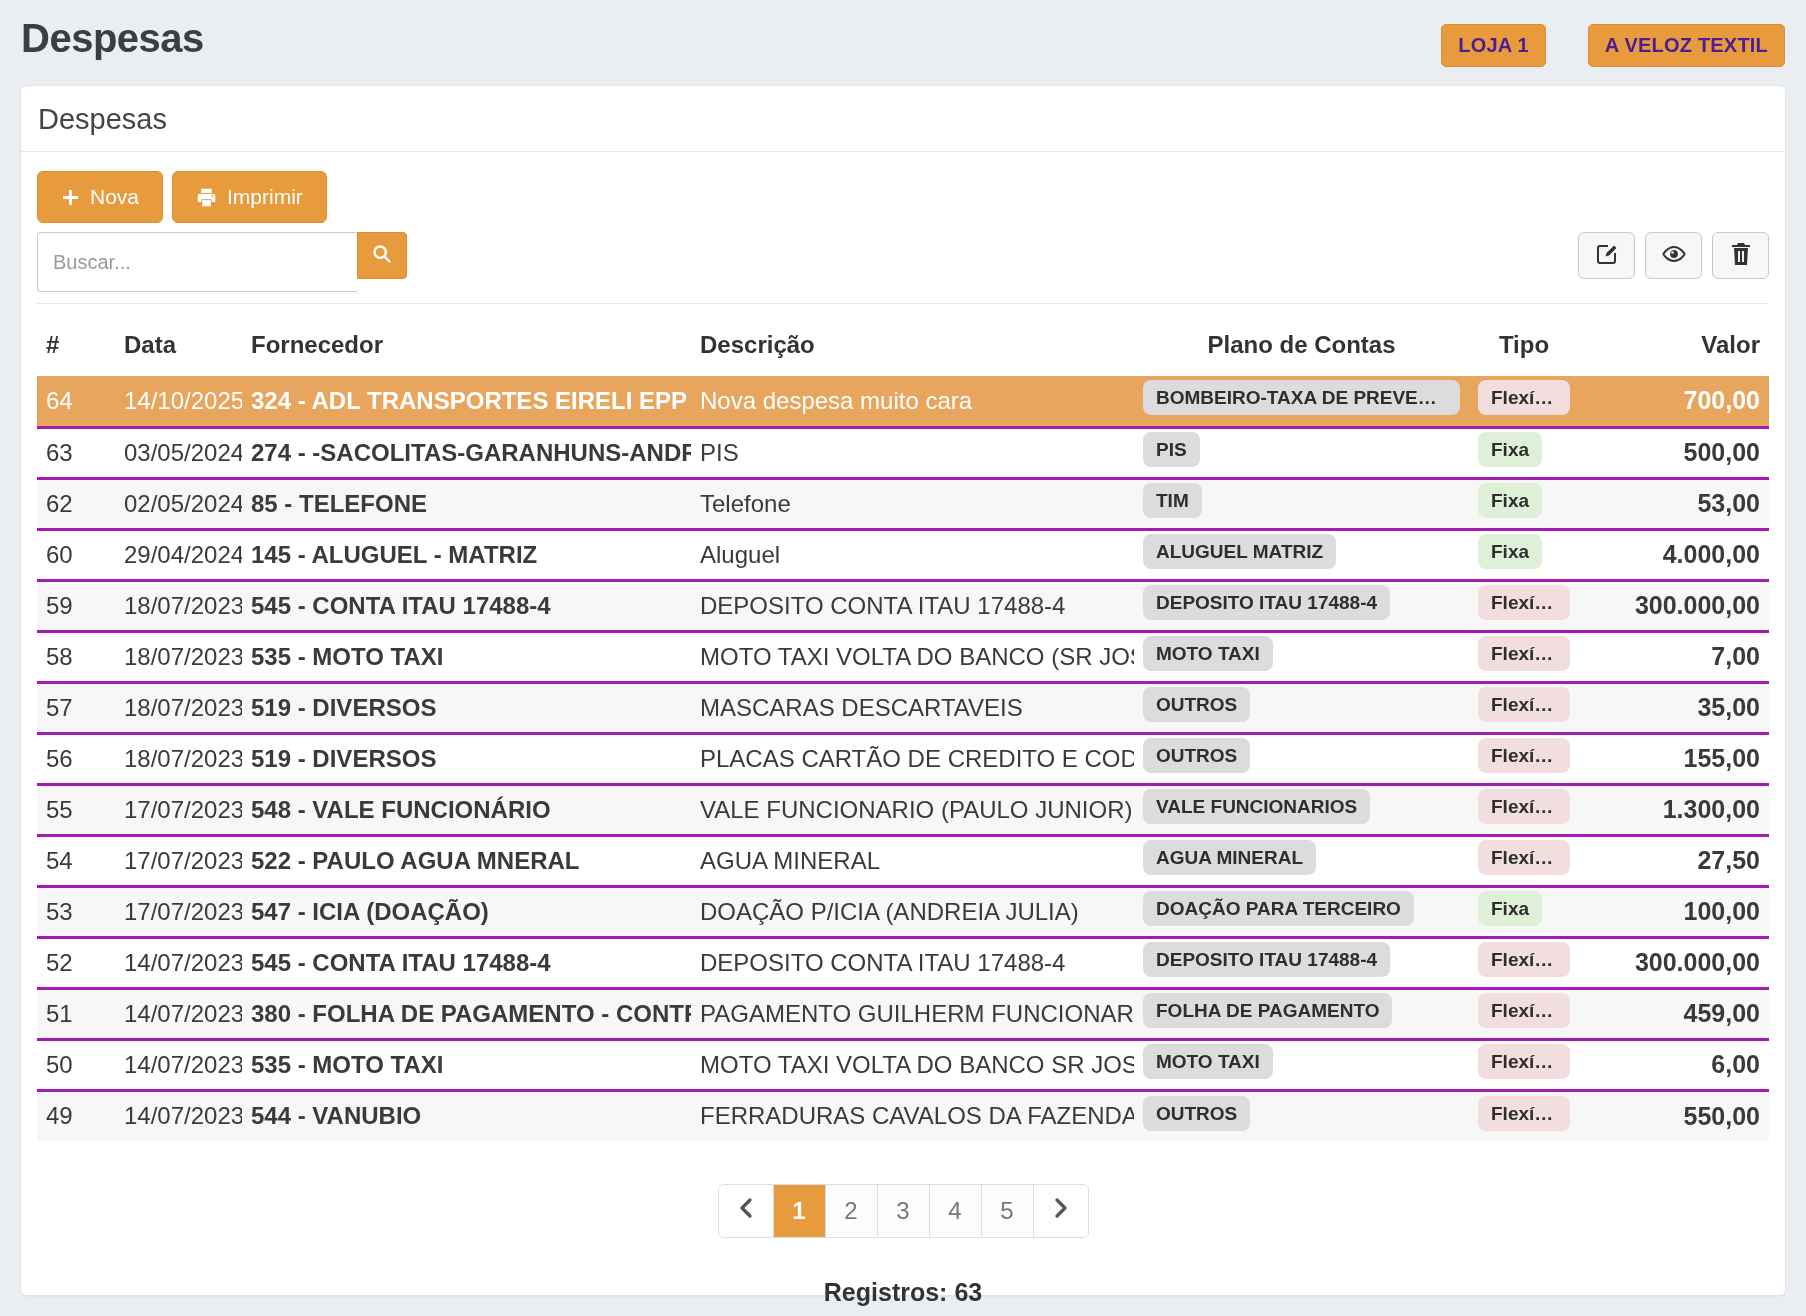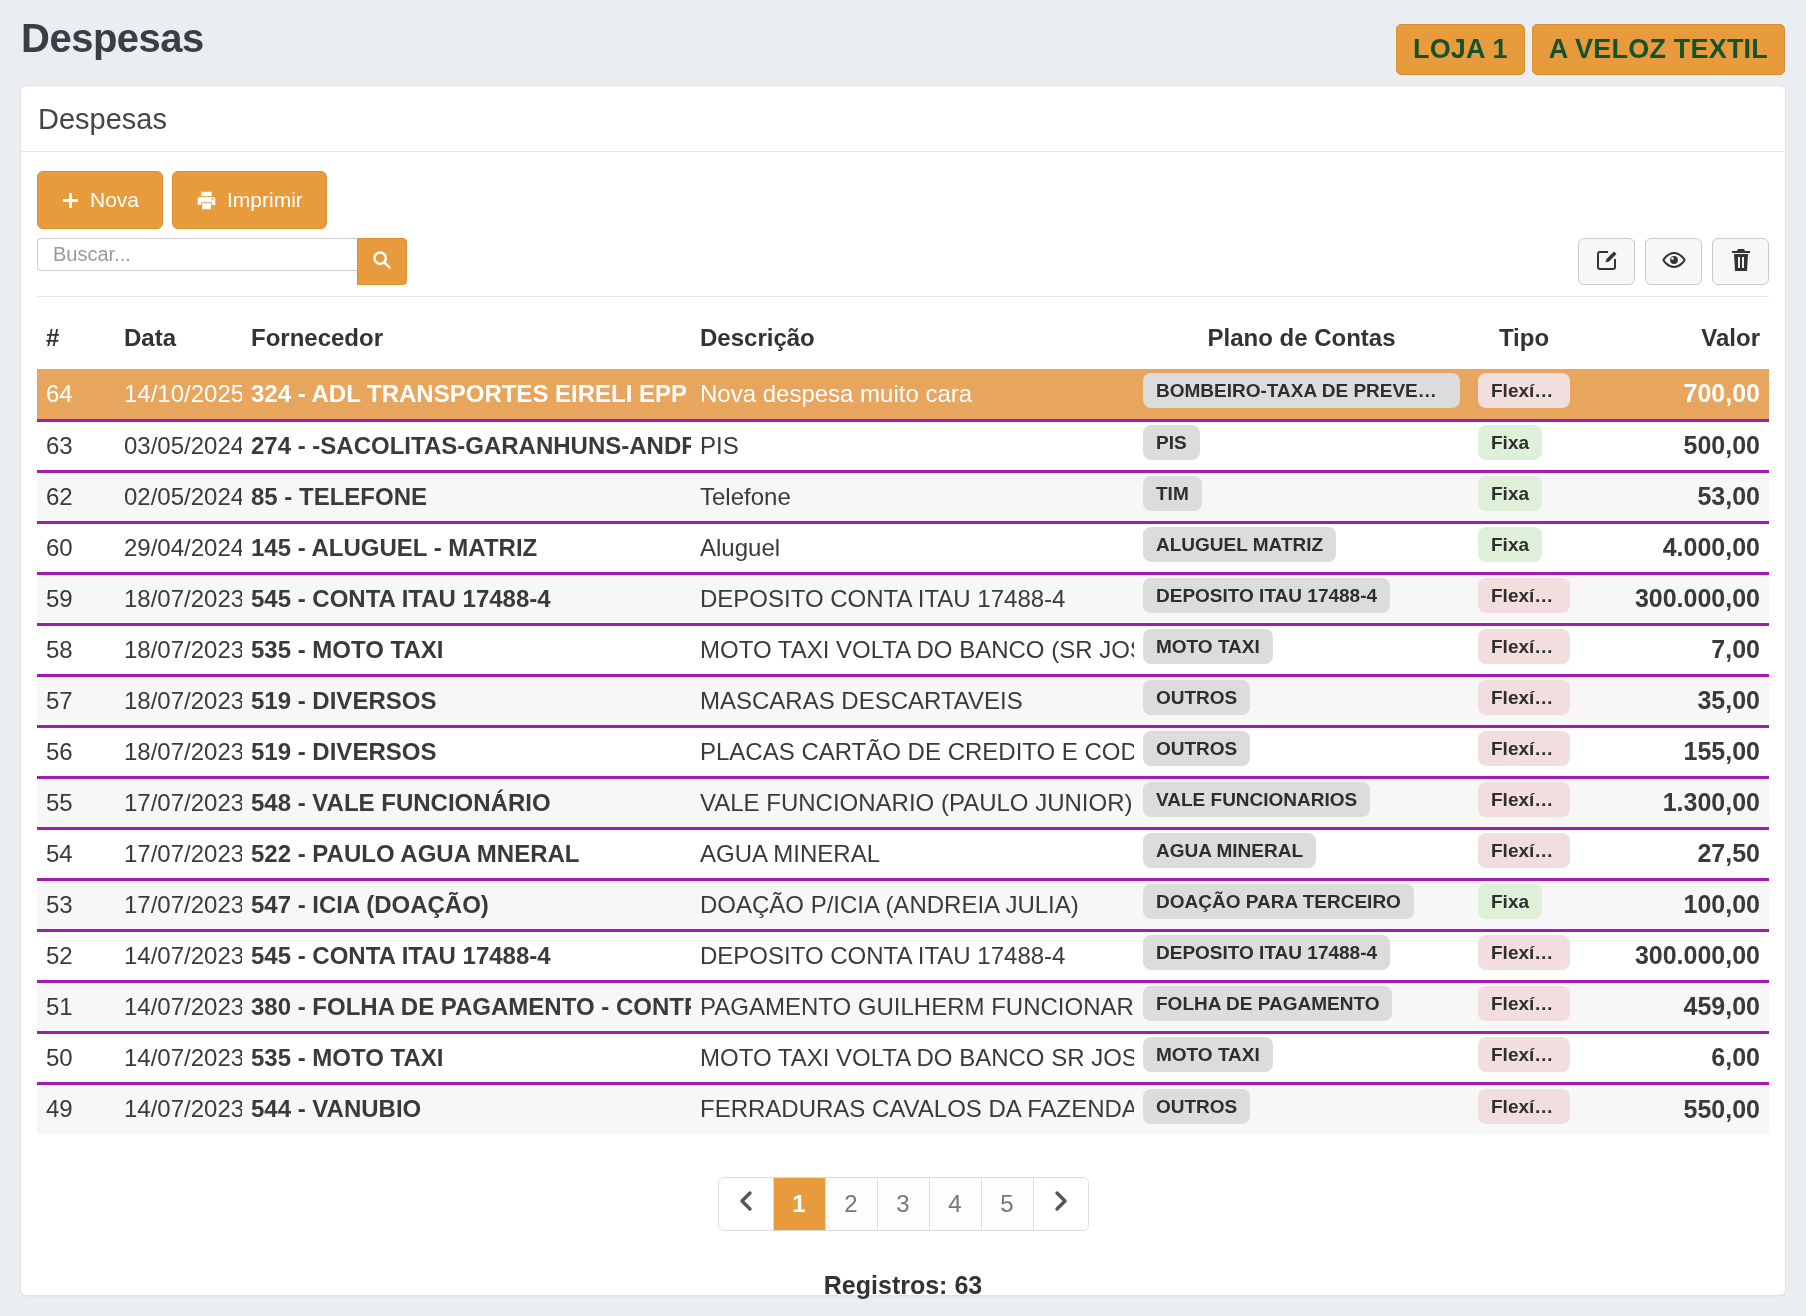--- a/index.html
+++ b/index.html
@@ -23,49 +23,50 @@
   .topbar{
     display:flex;align-items:flex-start;justify-content:space-between;
     padding:16px 21px 0 21px;height:85px;
   }
   .page-title{
     font-size:40px;font-weight:600;color:#3b3f44;letter-spacing:-0.5px;line-height:1.1;
   }
   .topbar-buttons{display:flex;gap:7px;margin-top:8px;}
   .top-btn{
     background:var(--accent);border:1px solid var(--accent-border);
-    color:#14532d;font-weight:bold;font-size:27px;letter-spacing:0.2px;
+    color:#4c1d95;font-weight:bold;font-size:20px;letter-spacing:0.2px;
     padding:9px 16px;border-radius:5px;cursor:pointer;
     font-family:inherit;
+    margin-left:35px;
   }
   
   .card{
     background:#fff;border:1px solid #dfe3e8;border-radius:6px;
     margin:0 20px;height:1211px;
     box-shadow:0 1px 1px rgba(0,0,0,0.03);
   }
   .card-header{
     font-size:29px;color:#454545;font-weight:400;
     padding:17px 17px 15px 17px;border-bottom:1px solid #e7e7e7;
   }
   .card-body{padding:19px 16px 0 16px;}
   
   .toolbar{display:flex;gap:9px;}
   .btn-orange{
     background:var(--accent);border:1px solid var(--accent-border);
-    color:#fff;font-size:21px;border-radius:6px;height:58px;
+    color:#fff;font-size:21px;border-radius:6px;height:52px;
     display:inline-flex;align-items:center;gap:10px;padding:0 23px;
     cursor:pointer;font-family:inherit;
   }
   .btn-orange svg{display:block;}
   
   .search-row{display:flex;justify-content:space-between;margin-top:9px;}
   .search-group{display:flex;}
   .search-input{
-    width:320px;height:33px;border:1px solid #cccccc;border-right:none;
+    width:320px;height:60px;border:1px solid #cccccc;border-right:none;
     border-radius:4px 0 0 4px;padding:0 15px;font-size:20px;color:#555;
     font-family:inherit;outline:none;
   }
   .search-input::placeholder{color:#9a9a9a;}
   .search-btn{
     width:50px;height:47px;background:var(--accent);border:1px solid var(--accent-border);
     border-radius:0 4px 4px 0;cursor:pointer;display:flex;align-items:center;justify-content:center;
   }
   .action-icons{display:flex;gap:10px;}
   .icon-btn{

